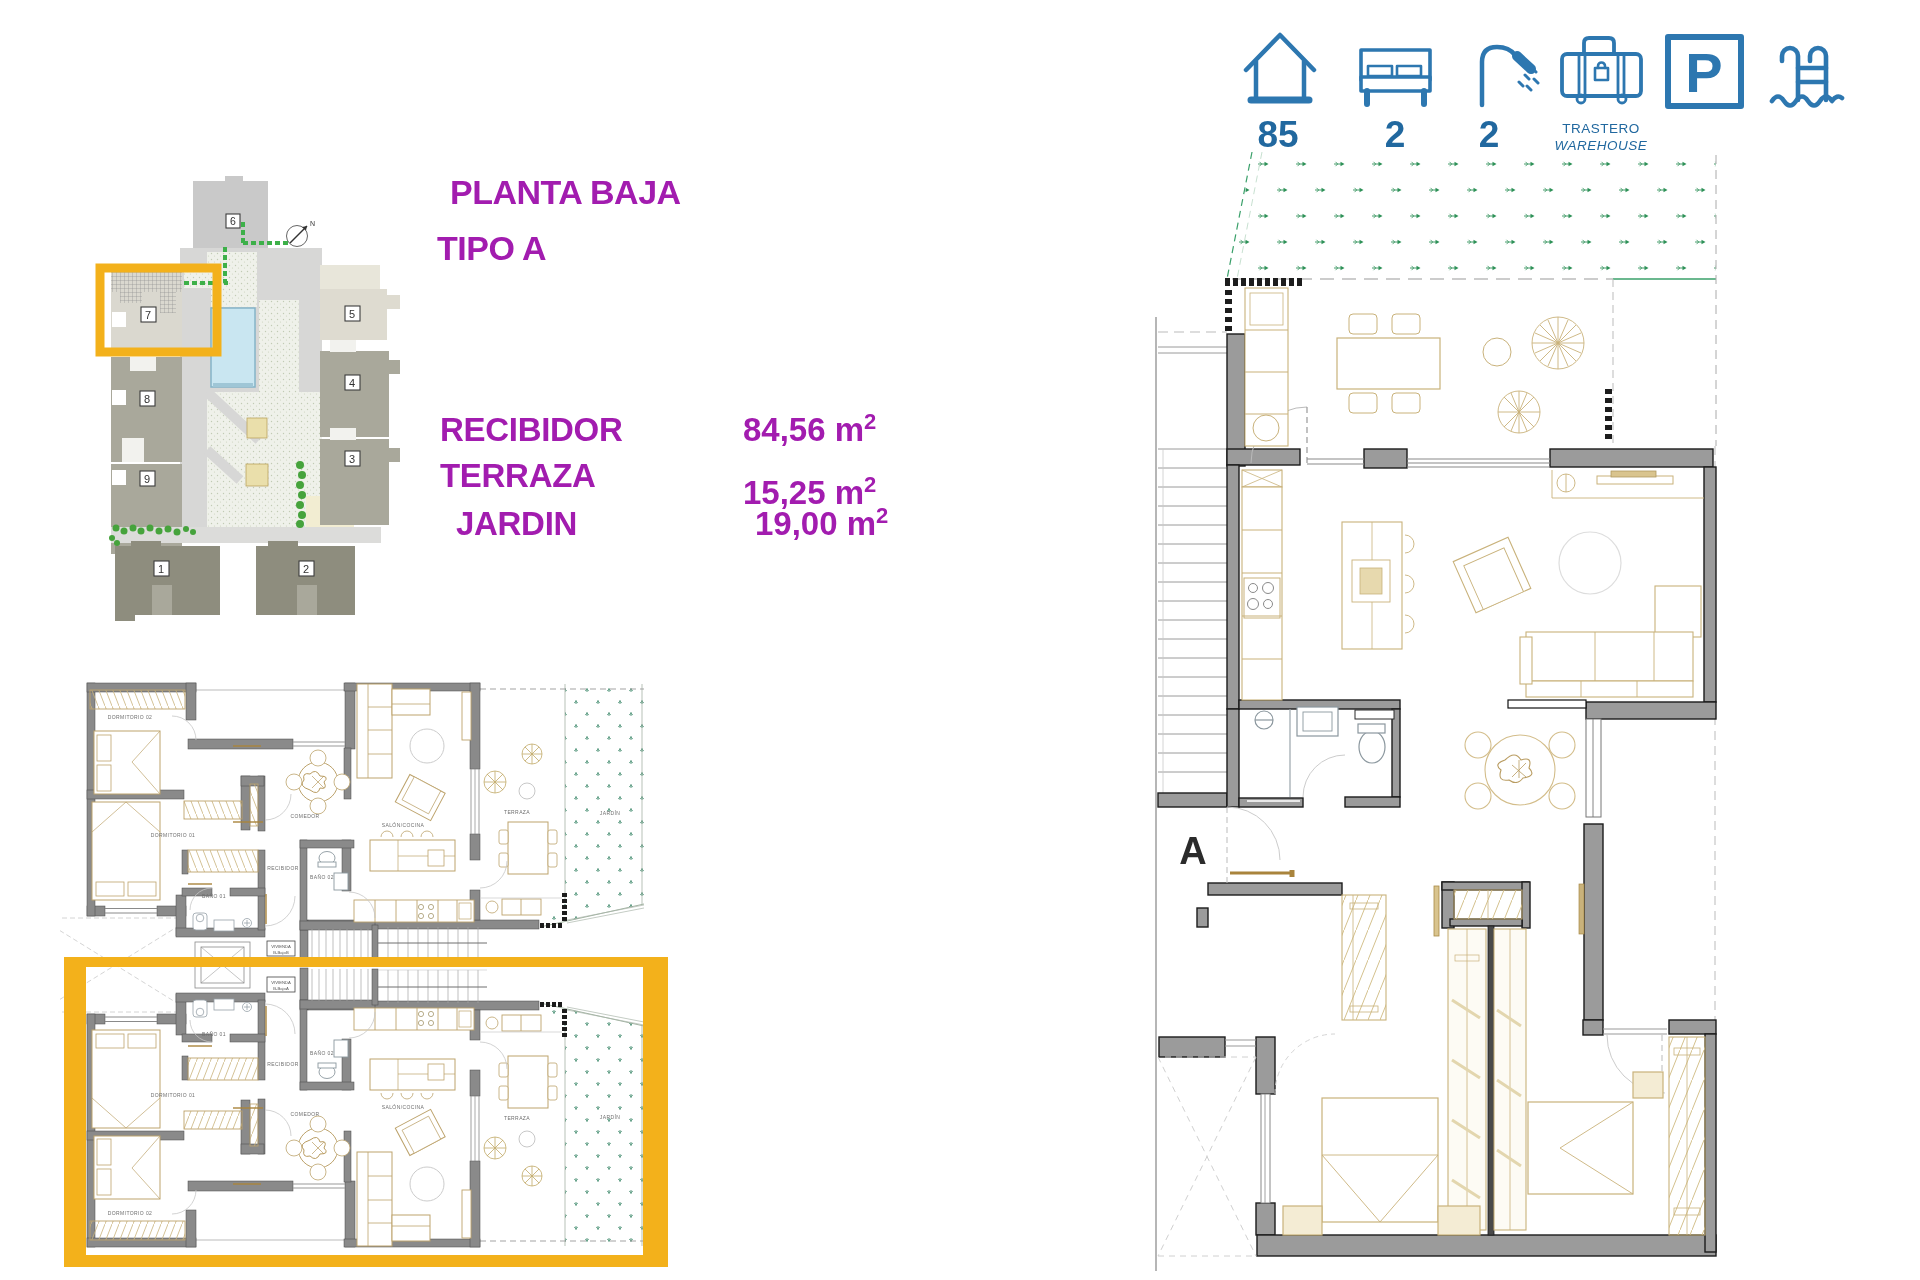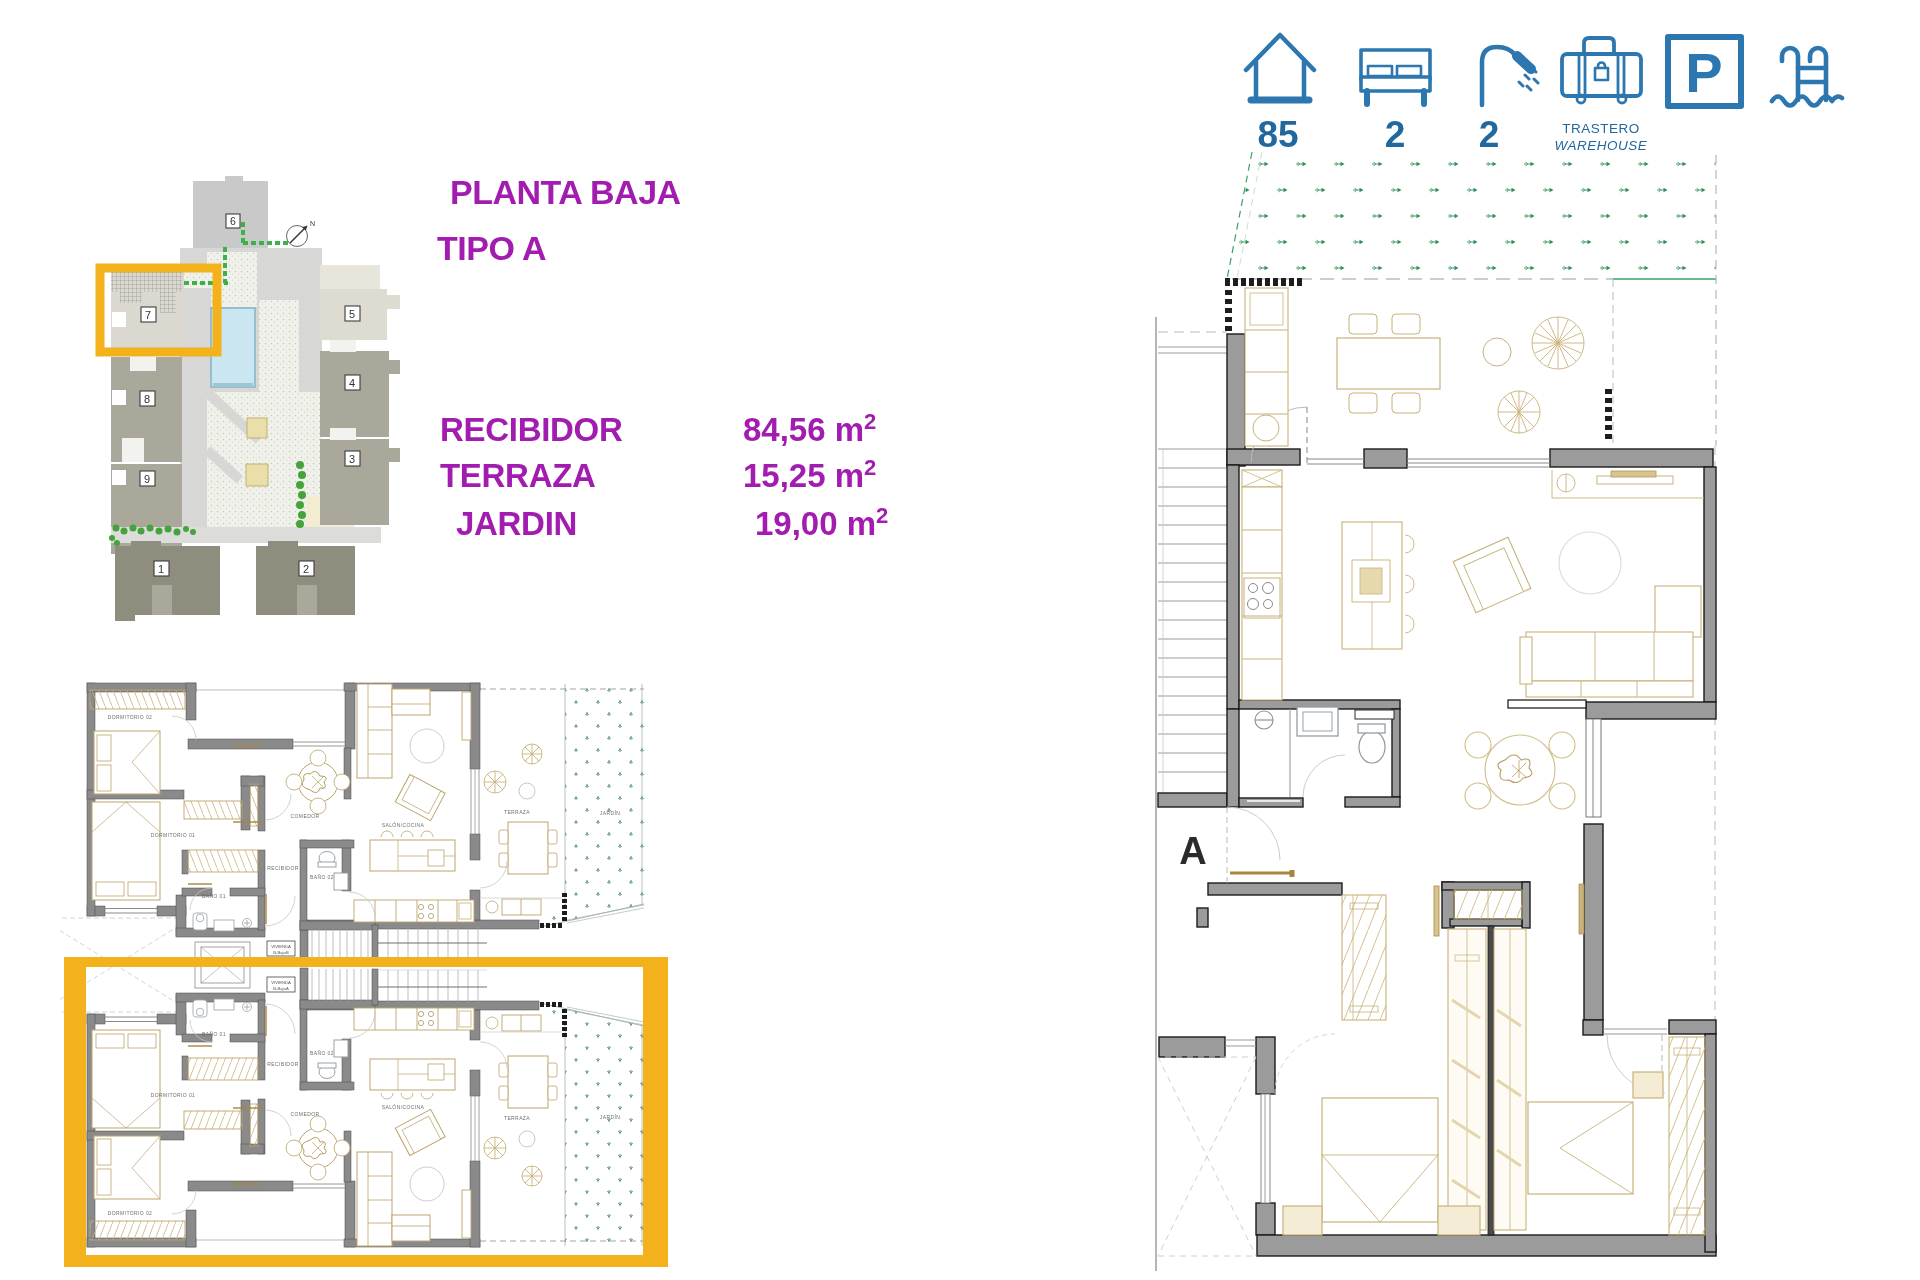--- a/index.html
+++ b/index.html
@@ -72,21 +72,21 @@
 <div class="abs navy" style="left:450px;top:173px;font-size:34px;letter-spacing:-0.5px;">PLANTA BAJA</div>
 
 <div class="abs navy" style="left:437px;top:229px;font-size:34px;letter-spacing:-0.5px;">TIPO A</div>
 
 <div class="abs navy" style="left:440px;top:411px;font-size:33px;letter-spacing:-0.3px;">RECIBIDOR</div>
 
 <div class="abs navy" style="left:743px;top:409px;font-size:33px;">84,56 m<sup style="font-size:22px;">2</sup></div>
 
 <div class="abs navy" style="left:440px;top:457px;font-size:33px;letter-spacing:-0.3px;">TERRAZA</div>
 
-<div class="abs navy" style="left:743px;top:455px;font-size:33px;">15,25 m<sup style="font-size:22px;">2</sup></div>
+<div class="abs navy" style="left:743px;top:472px;font-size:33px;">15,25 m<sup style="font-size:22px;">2</sup></div>
 
 <div class="abs navy" style="left:440px;top:505px;font-size:33px;letter-spacing:-0.3px;margin-left:16px;">JARDIN</div>
 
 <div class="abs navy" style="left:743px;top:503px;font-size:33px;margin-left:12px;">19,00 m<sup style="font-size:22px;">2</sup></div>
 
 <svg class="abs" style="left:90px;top:160px" width="330" height="500" viewBox="90 160 330 500">
   <defs>
     <pattern id="xhatch" width="4" height="4" patternUnits="userSpaceOnUse">
       <path d="M0,0 H4 M0,0 V4" stroke="#8f8f8f" stroke-width="0.7" fill="none"></path>
     </pattern>

